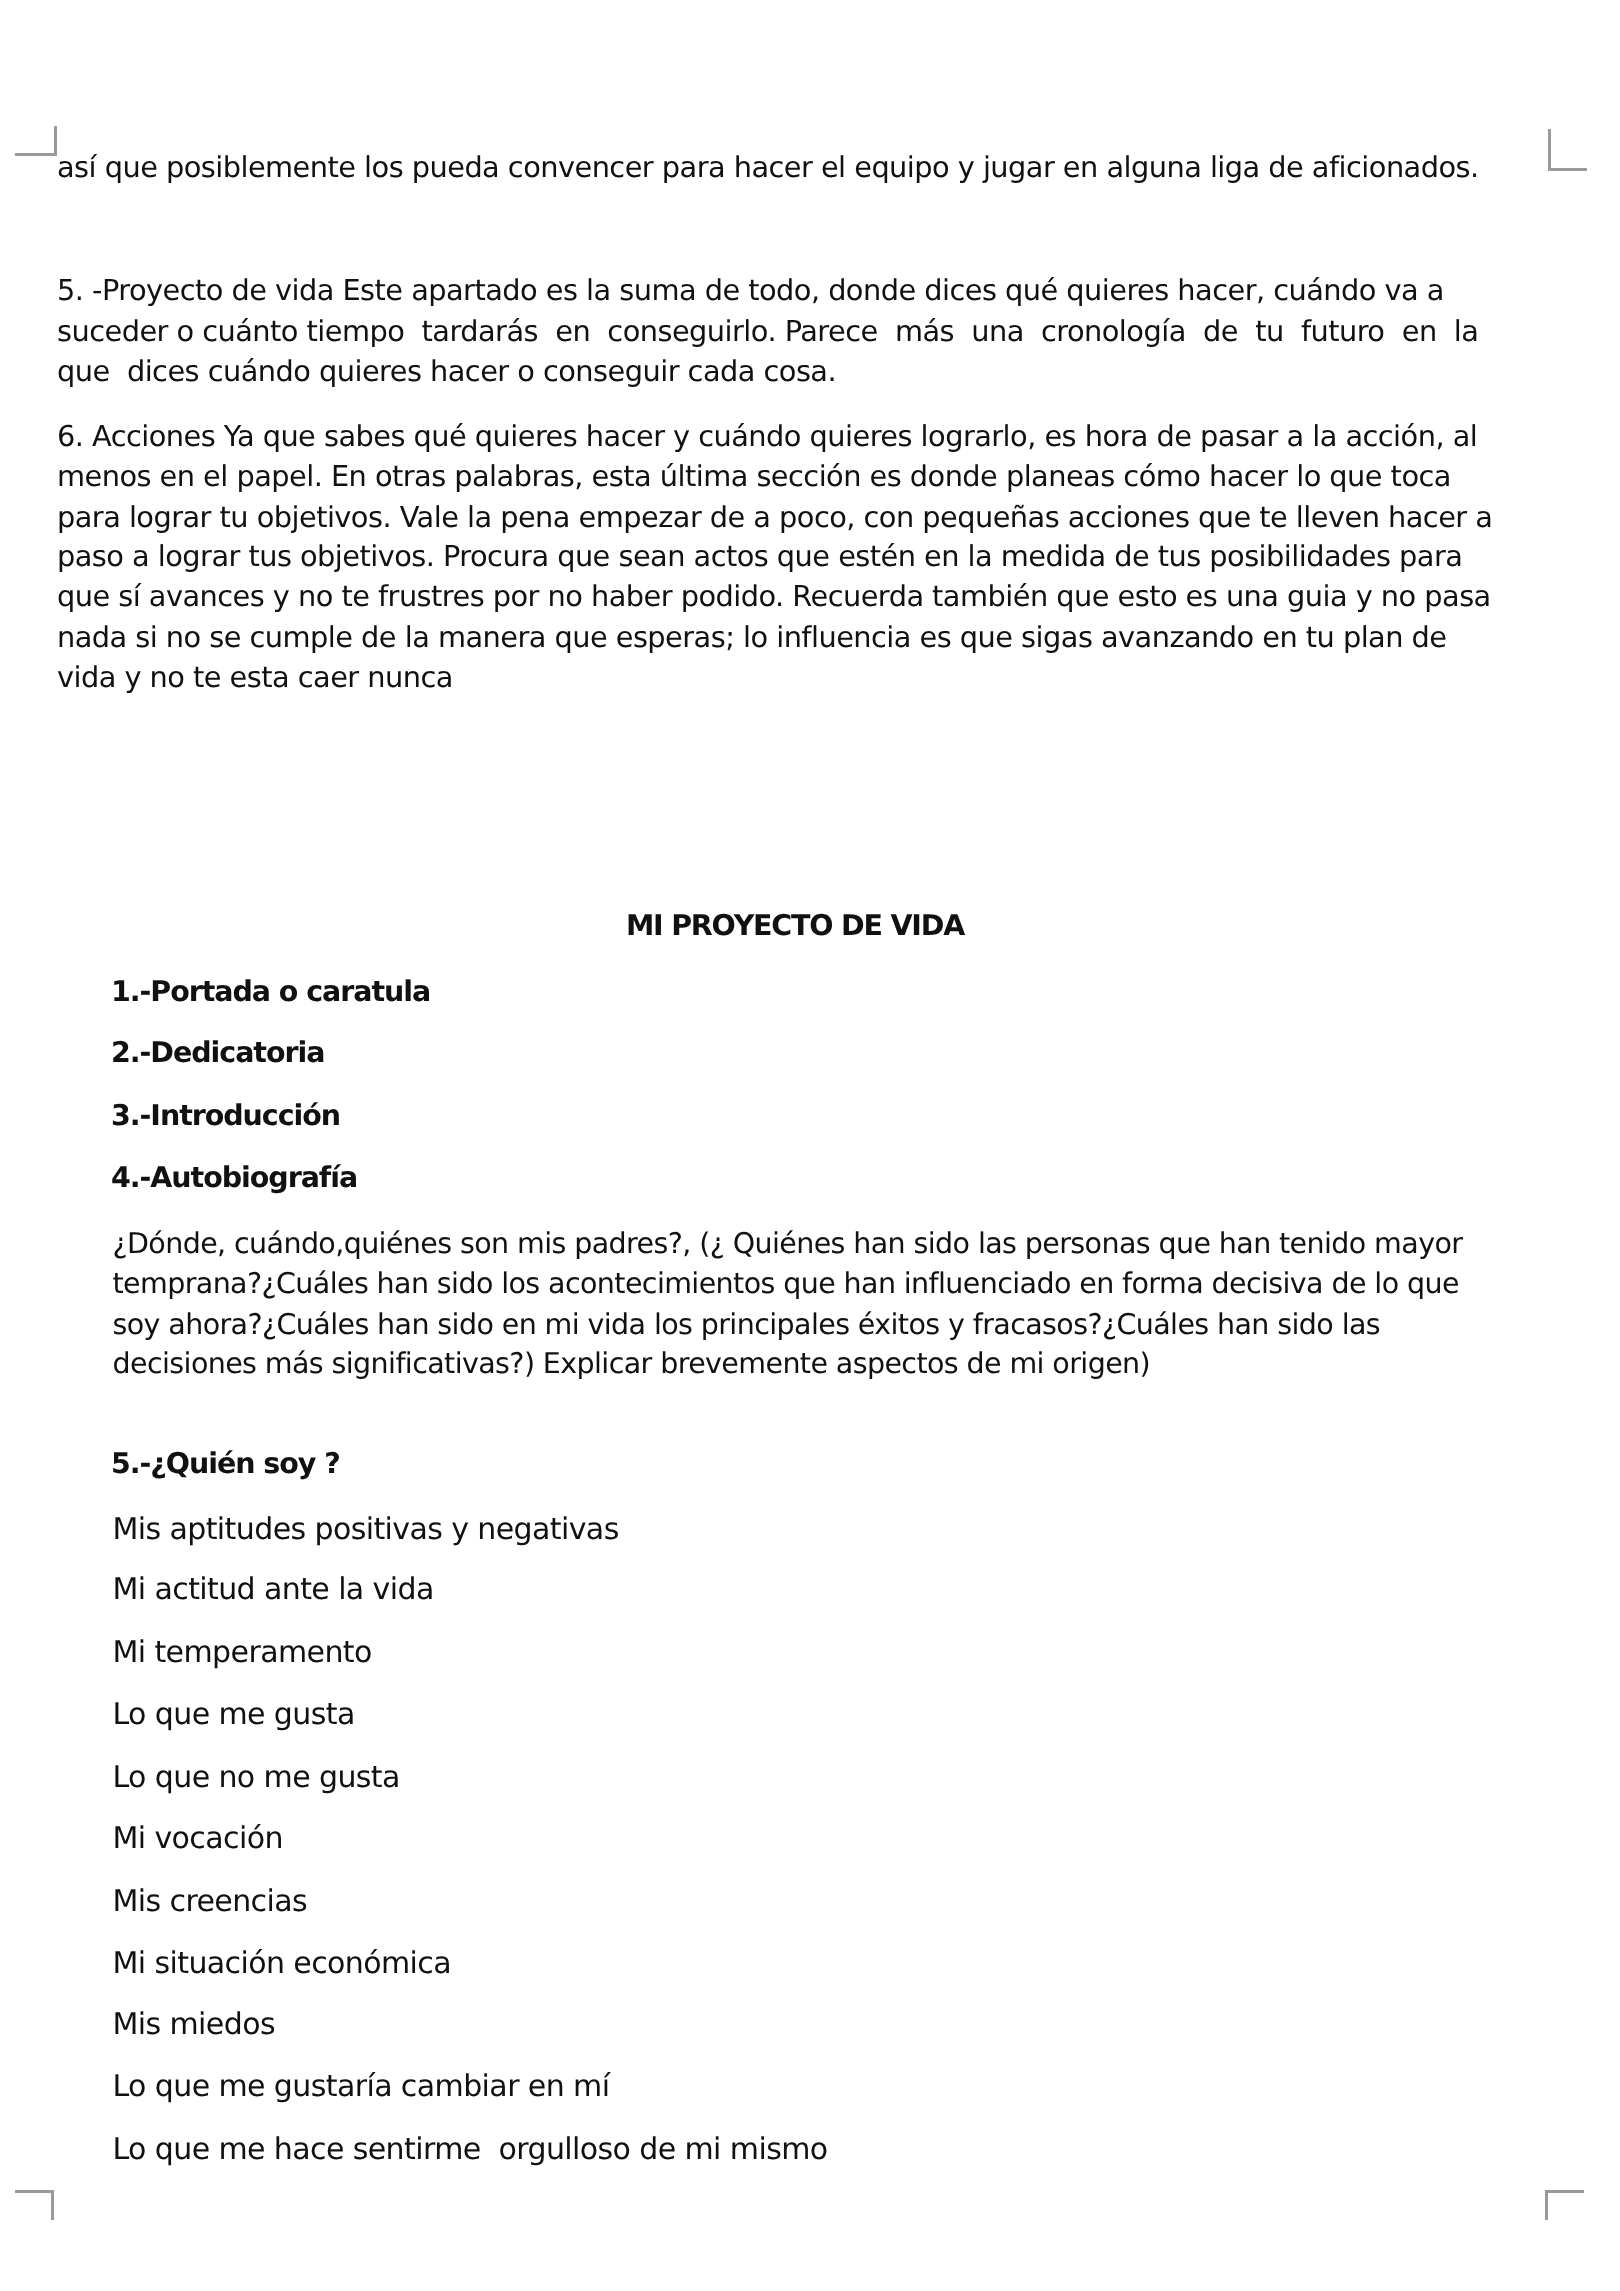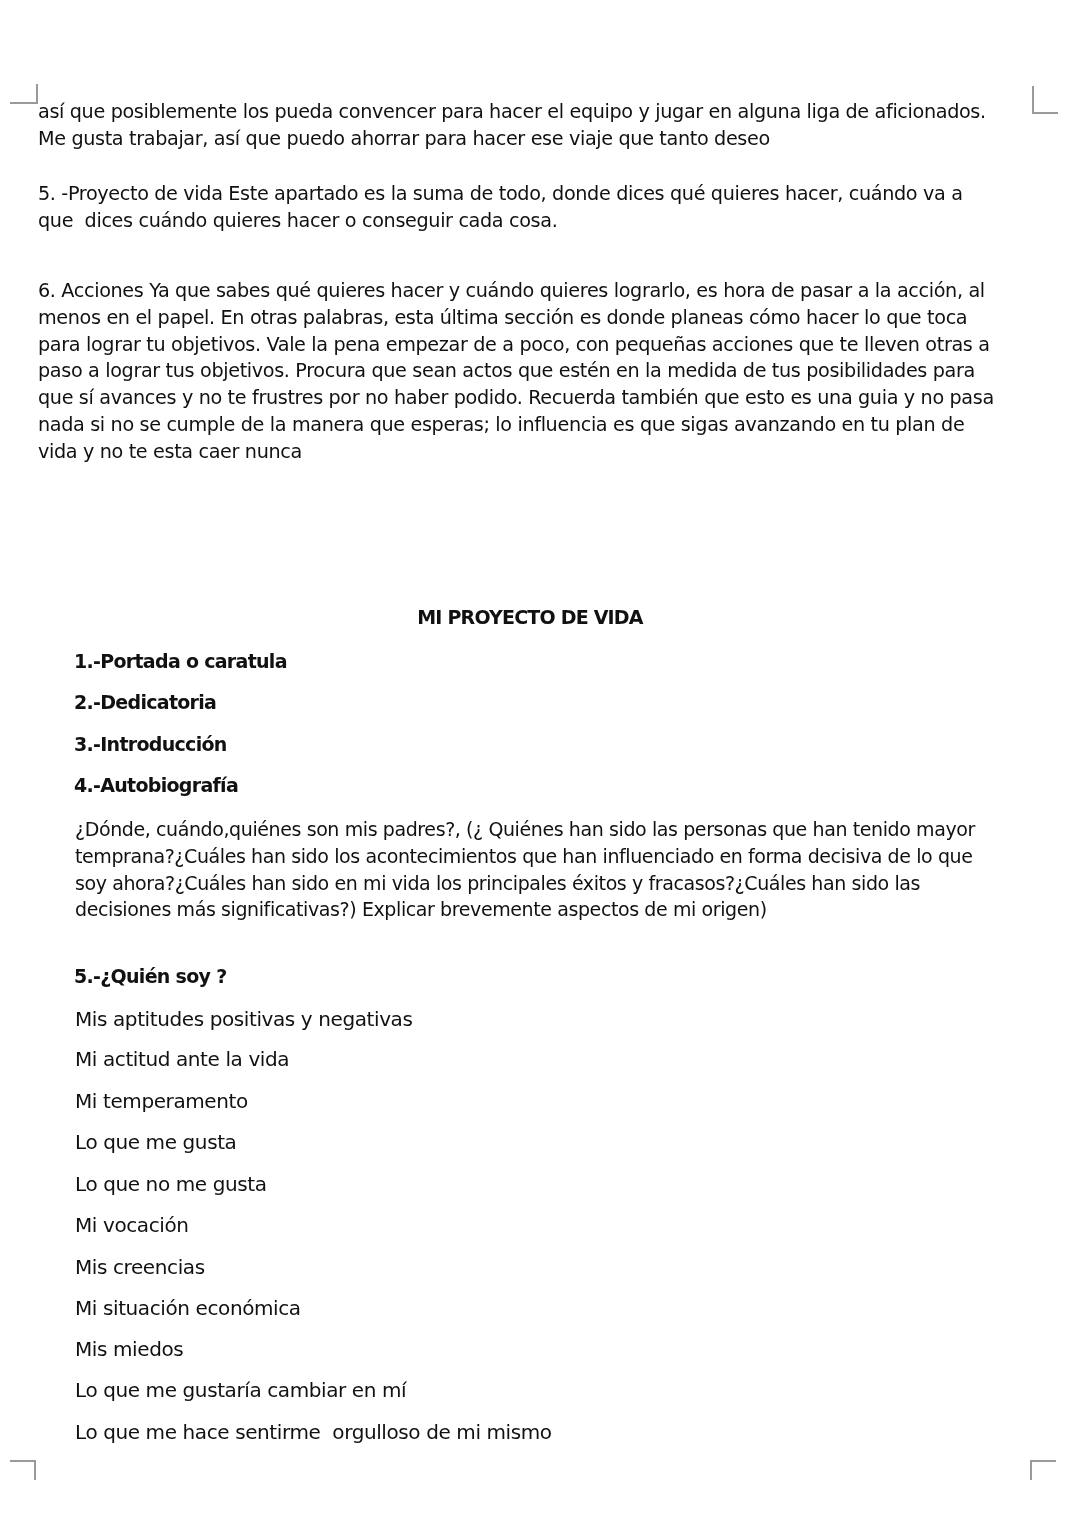--- a/index.html
+++ b/index.html
@@ -25,32 +25,32 @@
 </head>
 <body>
 
 <div class="corner c-tl"></div>
 <div class="corner c-tr"></div>
 <div class="corner c-bl"></div>
 <div class="corner c-br"></div>
 
 <div class="para" style="top:99px;">
   <span class="ln">así que posiblemente los pueda convencer para hacer el equipo y jugar en alguna liga de aficionados.</span>
-  <span class="ln">Me gusta trabajar, así que puedo ahorrar para hacer ese viaje que tanto deseo</span>
 </div>
 
 <div class="para" style="top:181px;">
   <span class="ln">5. -Proyecto de vida Este apartado es la suma de todo, donde dices qué quieres hacer, cuándo va a</span>
+  <span class="ln" style="white-space:pre;">suceder o cuánto tiempo  tardarás  en  conseguirlo. Parece  más  una  cronología  de  tu  futuro  en  la</span>
   <span class="ln" style="white-space:pre;">que  dices cuándo quieres hacer o conseguir cada cosa.</span>
 </div>
 
 <div class="para" style="top:278px;">
   <span class="ln">6. Acciones Ya que sabes qué quieres hacer y cuándo quieres lograrlo, es hora de pasar a la acción, al</span>
   <span class="ln">menos en el papel. En otras palabras, esta última sección es donde planeas cómo hacer lo que toca</span>
-  <span class="ln">para lograr tu objetivos. Vale la pena empezar de a poco, con pequeñas acciones que te lleven otras a</span>
+  <span class="ln">para lograr tu objetivos. Vale la pena empezar de a poco, con pequeñas acciones que te lleven hacer a</span>
   <span class="ln">paso a lograr tus objetivos. Procura que sean actos que estén en la medida de tus posibilidades para</span>
   <span class="ln">que sí avances y no te frustres por no haber podido. Recuerda también que esto es una guia y no pasa</span>
   <span class="ln">nada si no se cumple de la manera que esperas; lo influencia es que sigas avanzando en tu plan de</span>
   <span class="ln">vida y no te esta caer nunca</span>
 </div>
 
 <div class="title">MI PROYECTO DE VIDA</div>
 
 <div class="heading" style="top:650px;">1.-Portada o caratula</div>
 <div class="heading" style="top:691px;">2.-Dedicatoria</div>

